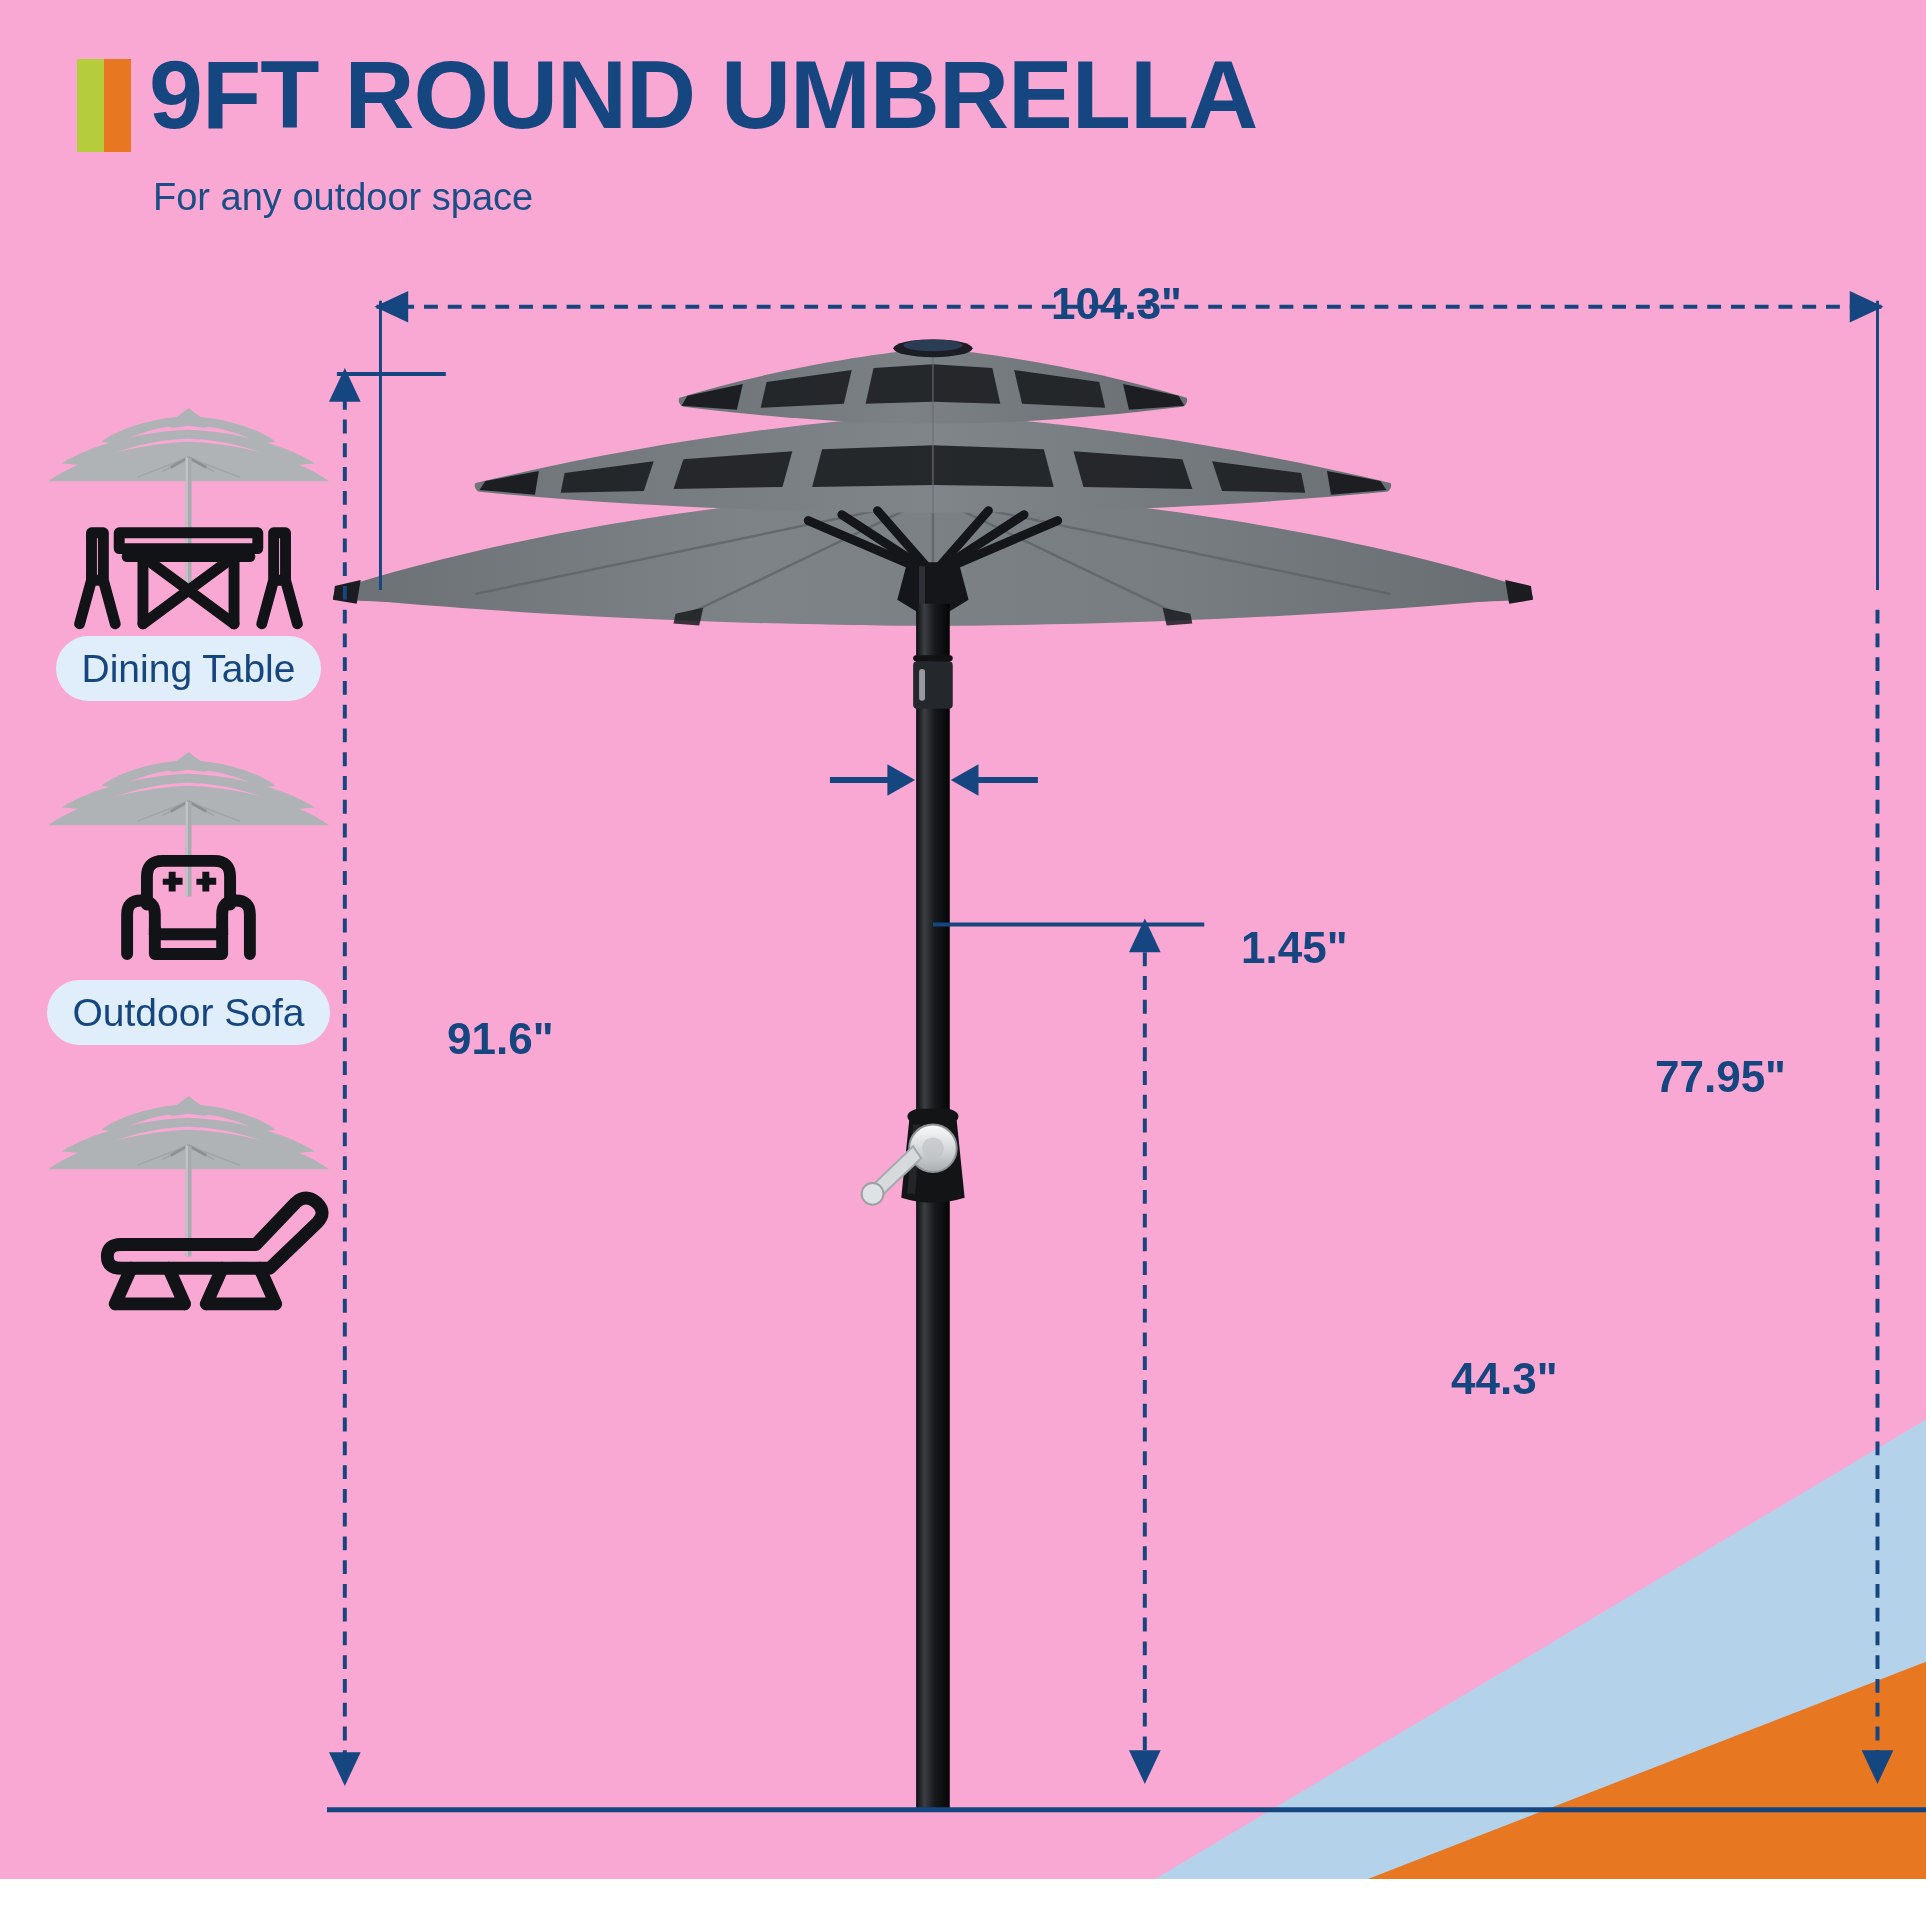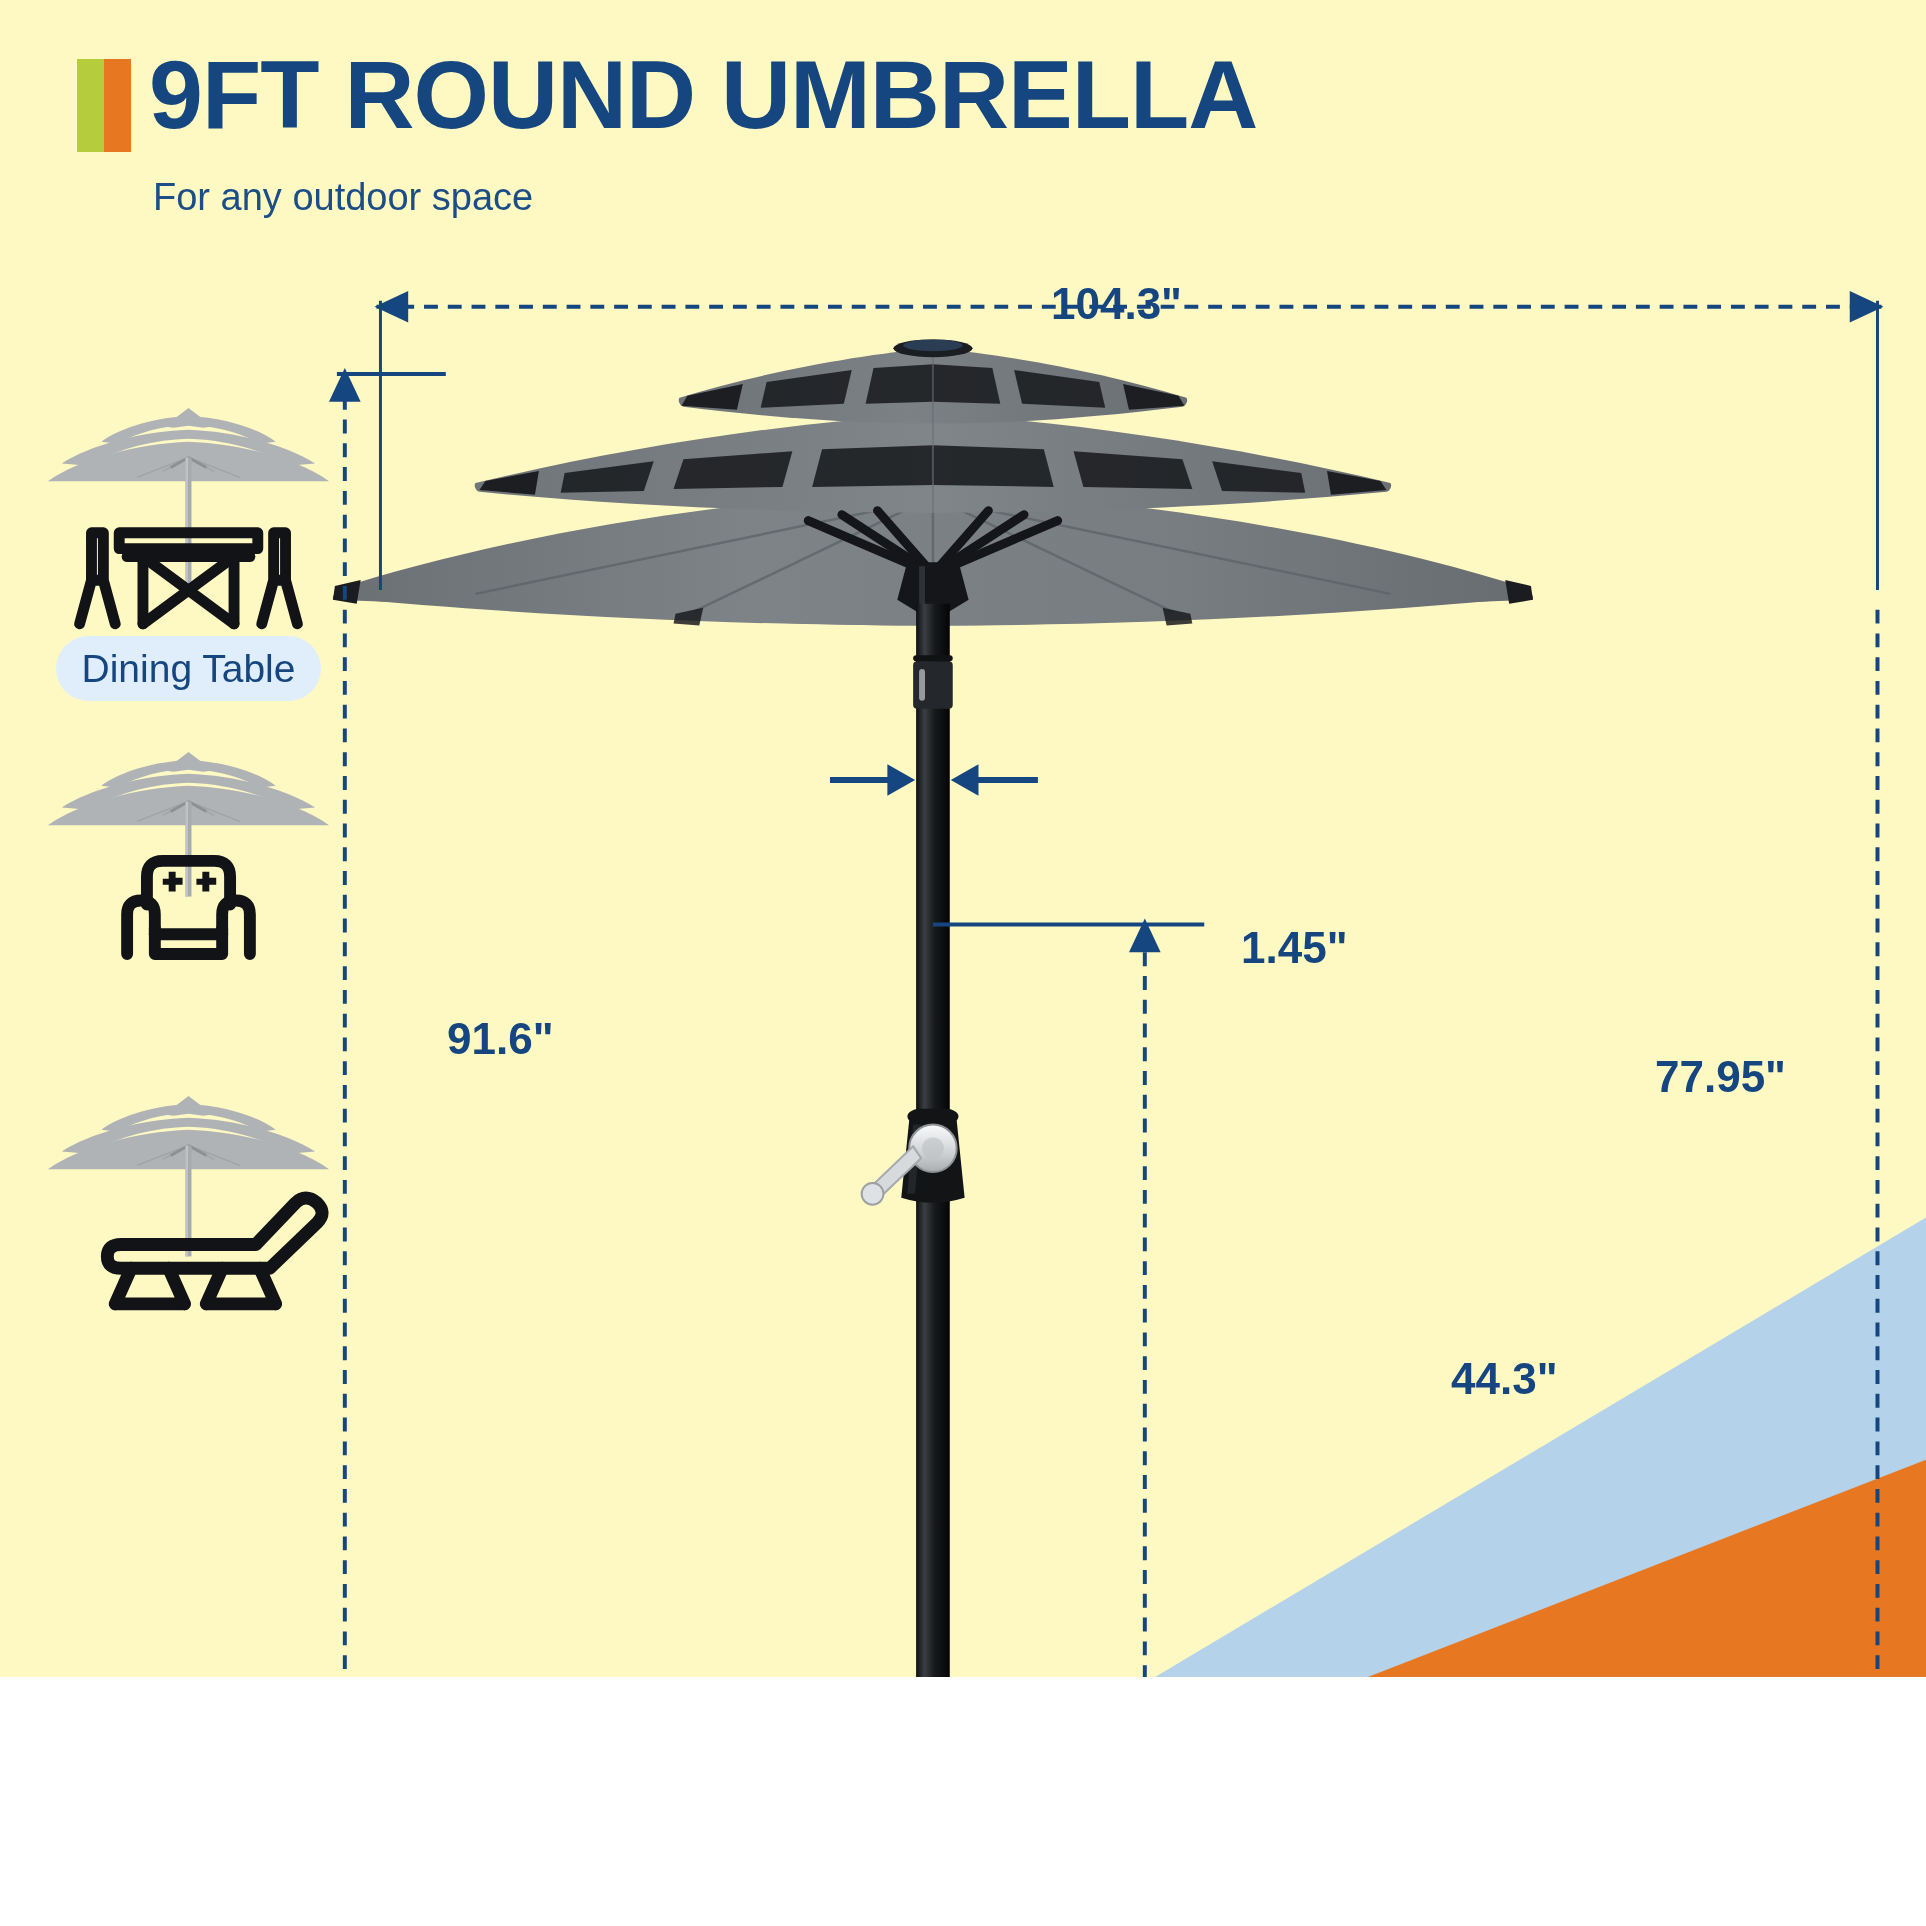--- a/index.html
+++ b/index.html
@@ -6,22 +6,22 @@
     margin: 0;
     padding: 0;
     background: #ffffff;
   }
   body {
     font-family: "Liberation Sans", sans-serif;
   }
   #page {
     position: relative;
     width: 1927px;
-    height: 1677px;
-    background: #fef9c3;
+    height: 1879px;
+    background: #f9a8d4;
     overflow: hidden;
   }
 
   
   .corner-wedges {
     position: absolute;
     right: 0;
     bottom: 0;
     width: 772px;
     height: 554px;
@@ -194,20 +194,23 @@
           <path d="M88 226 L88 186 Q88 172 102 172 Q116 172 116 186 L116 206"></path>
           <path d="M212 226 L212 186 Q212 172 198 172 Q184 172 184 186 L184 206"></path>
           <path d="M116 206 L184 206"></path>
           <path d="M116 200 L116 226 L184 226 L184 200"></path>
         </g>
         <g fill="#111316">
           <path d="M130 150 h6 v-7 h7 v6 h7 v7 h-7 v7 h-7 v-7 h-6 z" transform="translate(-6,0)"></path>
           <path d="M164 150 h6 v-7 h7 v6 h7 v7 h-7 v7 h-7 v-7 h-6 z" transform="translate(-6,0)"></path>
         </g>
       </svg>
+    </div>
+    <div class="usecase-pill">
+      <span>Outdoor Sofa</span>
     </div>
   </div>
 
   <div class="usecase" id="usecase-2" style="top:1074px">
     <div class="usecase-art">
       <svg width="297" height="248" viewBox="0 0 300 250">
         <g>
           <path d="M150 22 L166 34 L180 40 L165 42 L150 40 L135 42 L120 40 L134 34 Z" fill="#b0b3b6"></path>
           <path d="M150 30 C110 32 78 44 62 56 L78 58 C100 46 126 40 150 39 C174 40 200 46 222 58 L238 56 C222 44 190 32 150 30 Z" fill="#b0b3b6"></path>
           <path d="M150 44 C100 46 50 60 22 78 L46 80 C82 62 116 54 150 53 C184 54 218 62 254 80 L278 78 C250 60 200 46 150 44 Z" fill="#b0b3b6"></path>

